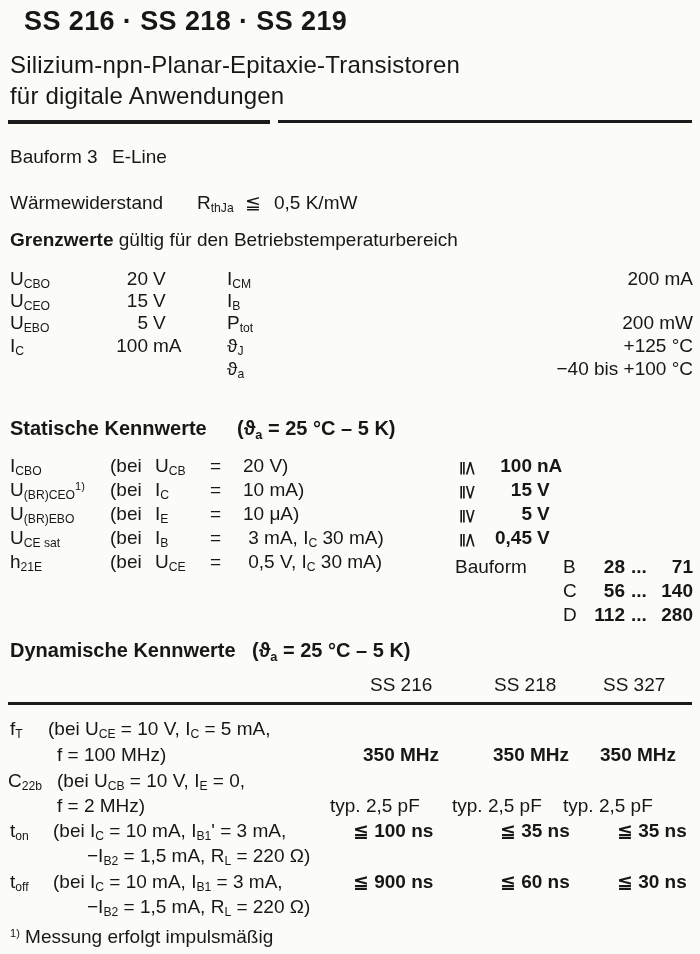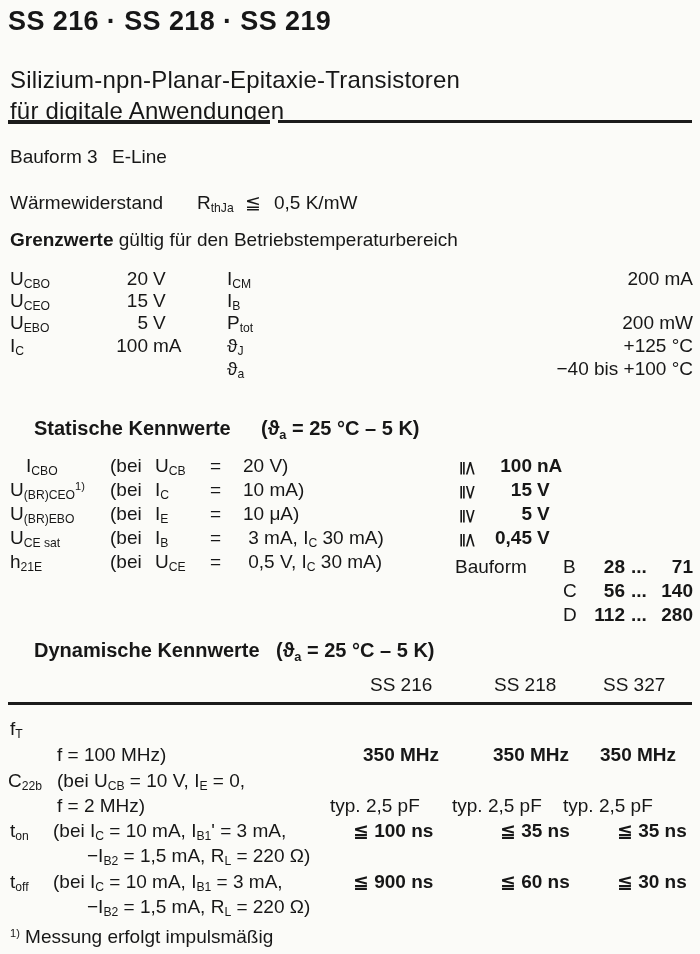--- a/index.html
+++ b/index.html
@@ -4,34 +4,34 @@
 <style>
   html,body { margin:0; padding:0; background:#e8e8e6; }
   #page {
     position:relative; width:700px; height:954px; margin:0 auto;
     background:#fbfbf8; color:#171717; overflow:hidden;
     font-family:"Liberation Sans","DejaVu Sans",sans-serif;
   }
   .t { position:absolute; white-space:nowrap; font-size:19px; line-height:1.12; }
   .b { font-weight:700; }
   .title { font-size:27px; font-weight:700; letter-spacing:.4px; }
-  .sub { font-size:24px; letter-spacing:.2px;margin-top:15px; }
-  .h20 { font-size:20px;margin-left:24px; }
+  .sub { font-size:24px; letter-spacing:.2px; }
+  .h20 { font-size:20px; }
   .right { text-align:right; }
   .rule { position:absolute; background:#1b1b1b; }
   sub { font-size:64%; vertical-align:-0.28em; line-height:0; letter-spacing:0; }
   sup { font-size:58%; vertical-align:0.55em; line-height:0; }
   .rot { display:inline-block; transform:rotate(90deg); transform-origin:50% 55%; font-size:20px; }
 </style>
 </head>
 <body>
 
 <div id="page">
 
-  <div class="t title" style="left:8px;top:6px">SS 216 · SS 218 · SS 219</div>
+  <div class="t title" style="left:24px;top:6px">SS 216 · SS 218 · SS 219</div>
   <div class="t sub" style="left:10px;top:52px">Silizium-npn-Planar-Epitaxie-Transistoren</div>
   <div class="t sub" style="left:10px;top:83px">für digitale Anwendungen</div>
   <div class="rule" style="left:8px;top:120px;width:262px;height:4px"></div>
   <div class="rule" style="left:278px;top:120px;width:414px;height:3px"></div>
 
   <div class="t" style="left:10px;top:146px">Bauform 3</div>
   <div class="t" style="left:112px;top:146px">E-Line</div>
 
   <div class="t" style="left:10px;top:192px">Wärmewiderstand</div>
   <div class="t" style="left:197px;top:192px">R<sub>thJa</sub></div>
@@ -62,21 +62,21 @@
   <div class="t" style="left:153px;top:335px">mA</div>
   <div class="t" style="left:227px;top:335px">ϑ<sub>J</sub></div>
   <div class="t right" style="left:450px;top:335px;width:243px">+125 °C</div>
 
   <div class="t" style="left:227px;top:358px">ϑ<sub>a</sub></div>
   <div class="t right" style="left:450px;top:358px;width:243px">−40 bis +100 °C</div>
 
   <div class="t b h20" style="left:10px;top:417px">Statische Kennwerte</div>
   <div class="t b h20" style="left:237px;top:417px">(ϑ<sub>a</sub> = 25 °C – 5 K)</div>
 
-  <div class="t" style="left:26px;top:455px">I<sub>CBO</sub></div>
+  <div class="t" style="left:10px;top:455px">I<sub>CBO</sub></div>
   <div class="t" style="left:110px;top:455px">(bei</div>
   <div class="t" style="left:155px;top:455px">U<sub>CB</sub></div>
   <div class="t" style="left:210px;top:455px">=</div>
   <div class="t" style="left:243px;top:455px">20 V)</div>
   <div class="t" style="left:459px;top:456px"><span class="rot">≦</span></div>
   <div class="t right b" style="left:468px;top:455px;width:64px">100</div>
   <div class="t b" style="left:537px;top:455px">nA</div>
 
   <div class="t" style="left:10px;top:479px">U<sub>(BR)CEO</sub><sup>1)</sup></div>
   <div class="t" style="left:110px;top:479px">(bei</div>
@@ -130,20 +130,21 @@
   <div class="t b h20" style="left:10px;top:639px">Dynamische Kennwerte</div>
   <div class="t b h20" style="left:252px;top:639px">(ϑ<sub>a</sub> = 25 °C – 5 K)</div>
 
   <div class="t" style="left:370px;top:674px">SS 216</div>
   <div class="t" style="left:494px;top:674px">SS 218</div>
   <div class="t" style="left:603px;top:674px">SS 327</div>
 
   <div class="rule" style="left:8px;top:702px;width:684px;height:3px"></div>
 
   <div class="t" style="left:10px;top:718px">f<sub>T</sub></div>
+  <div class="t" style="left:48px;top:718px">(bei U<sub>CE</sub> = 10 V, I<sub>C</sub> = 5 mA,</div>
   <div class="t" style="left:57px;top:744px">f = 100 MHz)</div>
   <div class="t b" style="left:363px;top:744px">350 MHz</div>
   <div class="t b" style="left:493px;top:744px">350 MHz</div>
   <div class="t b" style="left:600px;top:744px">350 MHz</div>
 
   <div class="t" style="left:8px;top:770px">C<sub>22b</sub></div>
   <div class="t" style="left:57px;top:770px">(bei U<sub>CB</sub> = 10 V, I<sub>E</sub> = 0,</div>
   <div class="t" style="left:57px;top:795px">f = 2 MHz)</div>
   <div class="t" style="left:330px;top:795px">typ. 2,5 pF</div>
   <div class="t" style="left:452px;top:795px">typ. 2,5 pF</div>

